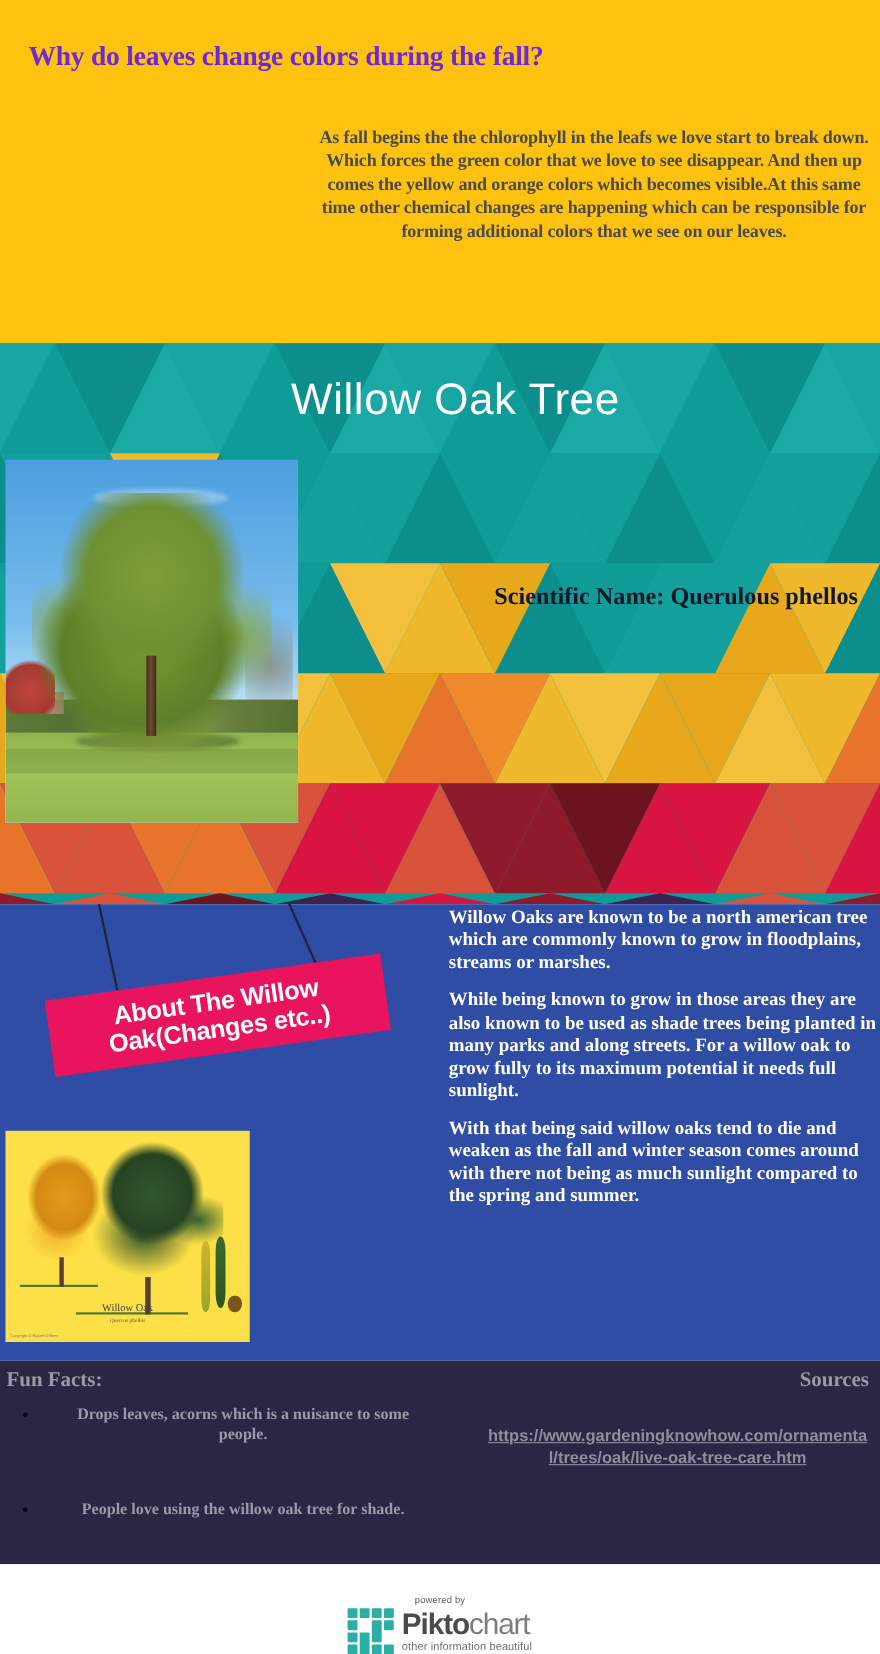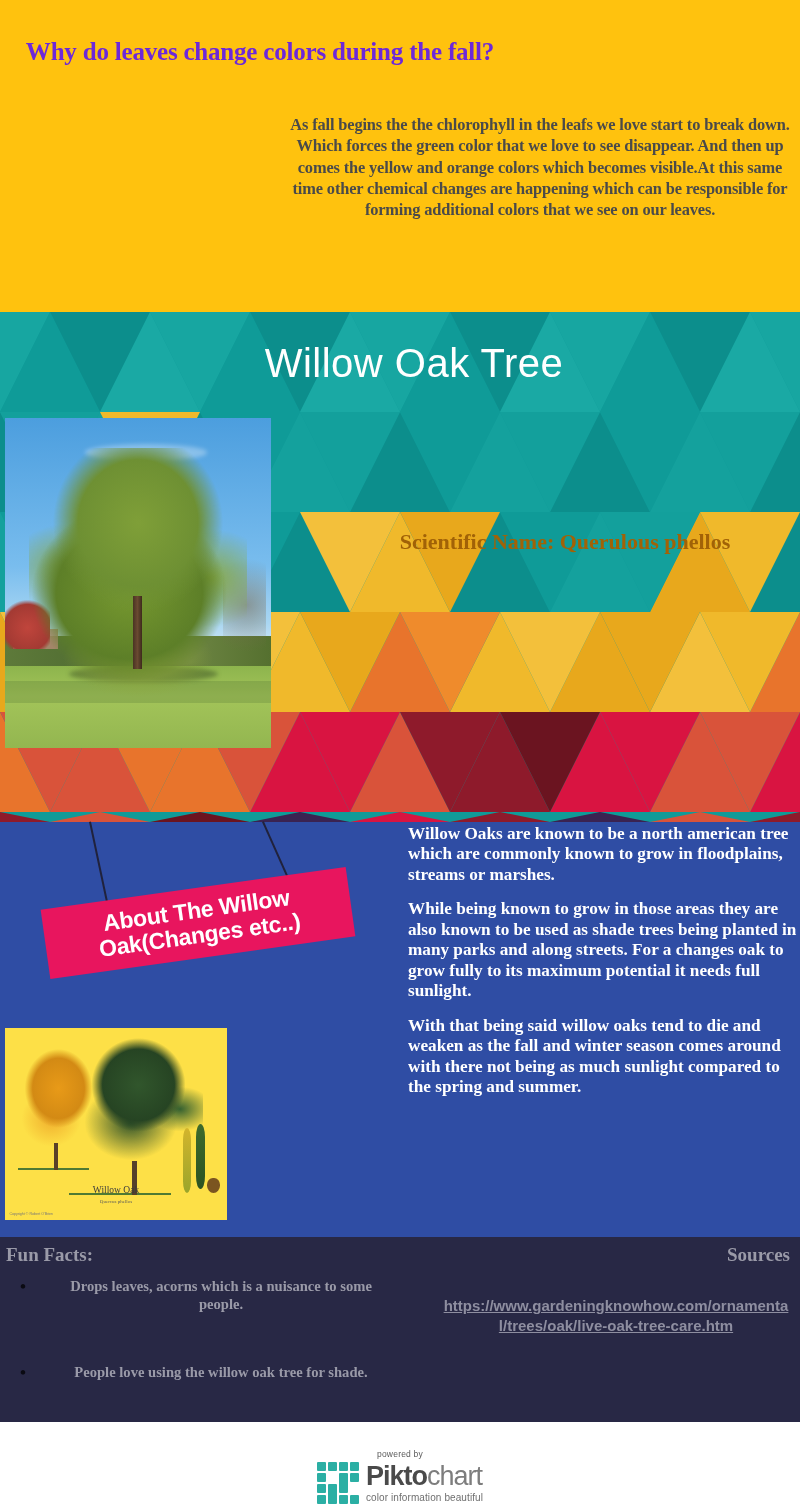--- a/index.html
+++ b/index.html
@@ -48,25 +48,25 @@
     text-align:center;
     font-family:"Liberation Sans", sans-serif;
     font-weight:400;
     font-size:40px; line-height:1;
     color:#ffffff;
     letter-spacing:0.5px;
     padding-left:28px;
   }
   .sci-name {
     position:absolute; left:350px; top:527px; width:430px;
-    text-align:center;
+    text-align:right;
     font-family:"Liberation Serif", serif;
     font-weight:bold;
     font-size:22px; line-height:1.32;
-    color:#a16207;
+    color:#0f172a;
   }
 
   
   .photo-tree {
     position:absolute; left:5px; top:418px; width:266px; height:330px;
     overflow:hidden;
     background:linear-gradient(#4c9ede 0%, #79bdee 45%, #a9d6f2 62%, #cfe6f5 70%);
   }
   .pt-sky-wisp{ position:absolute; left:30%; top:8%; width:46%; height:5%;
      background:rgba(255,255,255,.30); border-radius:50%; filter:blur(2px); }
@@ -389,21 +389,21 @@
 
   <div class="hang-line l1"></div>
   <div class="hang-line l2"></div>
 
   <div class="pink-banner">
     <span>About The Willow Oak(Changes etc..)</span>
   </div>
 
   <div class="blue-text">
     <p>Willow Oaks are known to be a north american tree which are commonly known to grow in floodplains, streams or marshes.</p>
-    <p>While being known to grow in those areas they are also known to be used as shade trees being planted in many parks and along streets. For a changes oak to grow fully to its maximum potential it needs full sunlight.</p>
+    <p>While being known to grow in those areas they are also known to be used as shade trees being planted in many parks and along streets. For a willow oak to grow fully to its maximum potential it needs full sunlight.</p>
     <p> With that being said willow oaks tend to die and weaken as the fall and winter season comes around with there not being as much sunlight compared to the spring and summer.</p>
   </div>
 
   <div class="illus">
     <div class="il-ground1"></div>
     <div class="il-ground2"></div>
     <div class="il-tree-fall"></div>
     <div class="il-trunk-fall"></div>
     <div class="il-tree-green"></div>
     <div class="il-trunk-green"></div>
@@ -441,18 +441,18 @@
         <i style="left:0;top:22px;width:9px;height:9px;"></i>
         <i style="left:11px;top:22px;width:9px;height:20px;"></i>
         <i style="left:0;top:33px;width:9px;height:9px;"></i>
         <i style="left:22px;top:33px;width:9px;height:9px;"></i>
         <i style="left:33px;top:33px;width:9px;height:9px;"></i>
       </div>
       <div class="logo-text">
         <div class="logo-word">
           <b>Pikto</b><span>chart</span>
         </div>
-        <div class="logo-tag">color information beautiful</div>
+        <div class="logo-tag">other information beautiful</div>
       </div>
     </div>
   </div>
 
 </div>
 
 </body></html>

